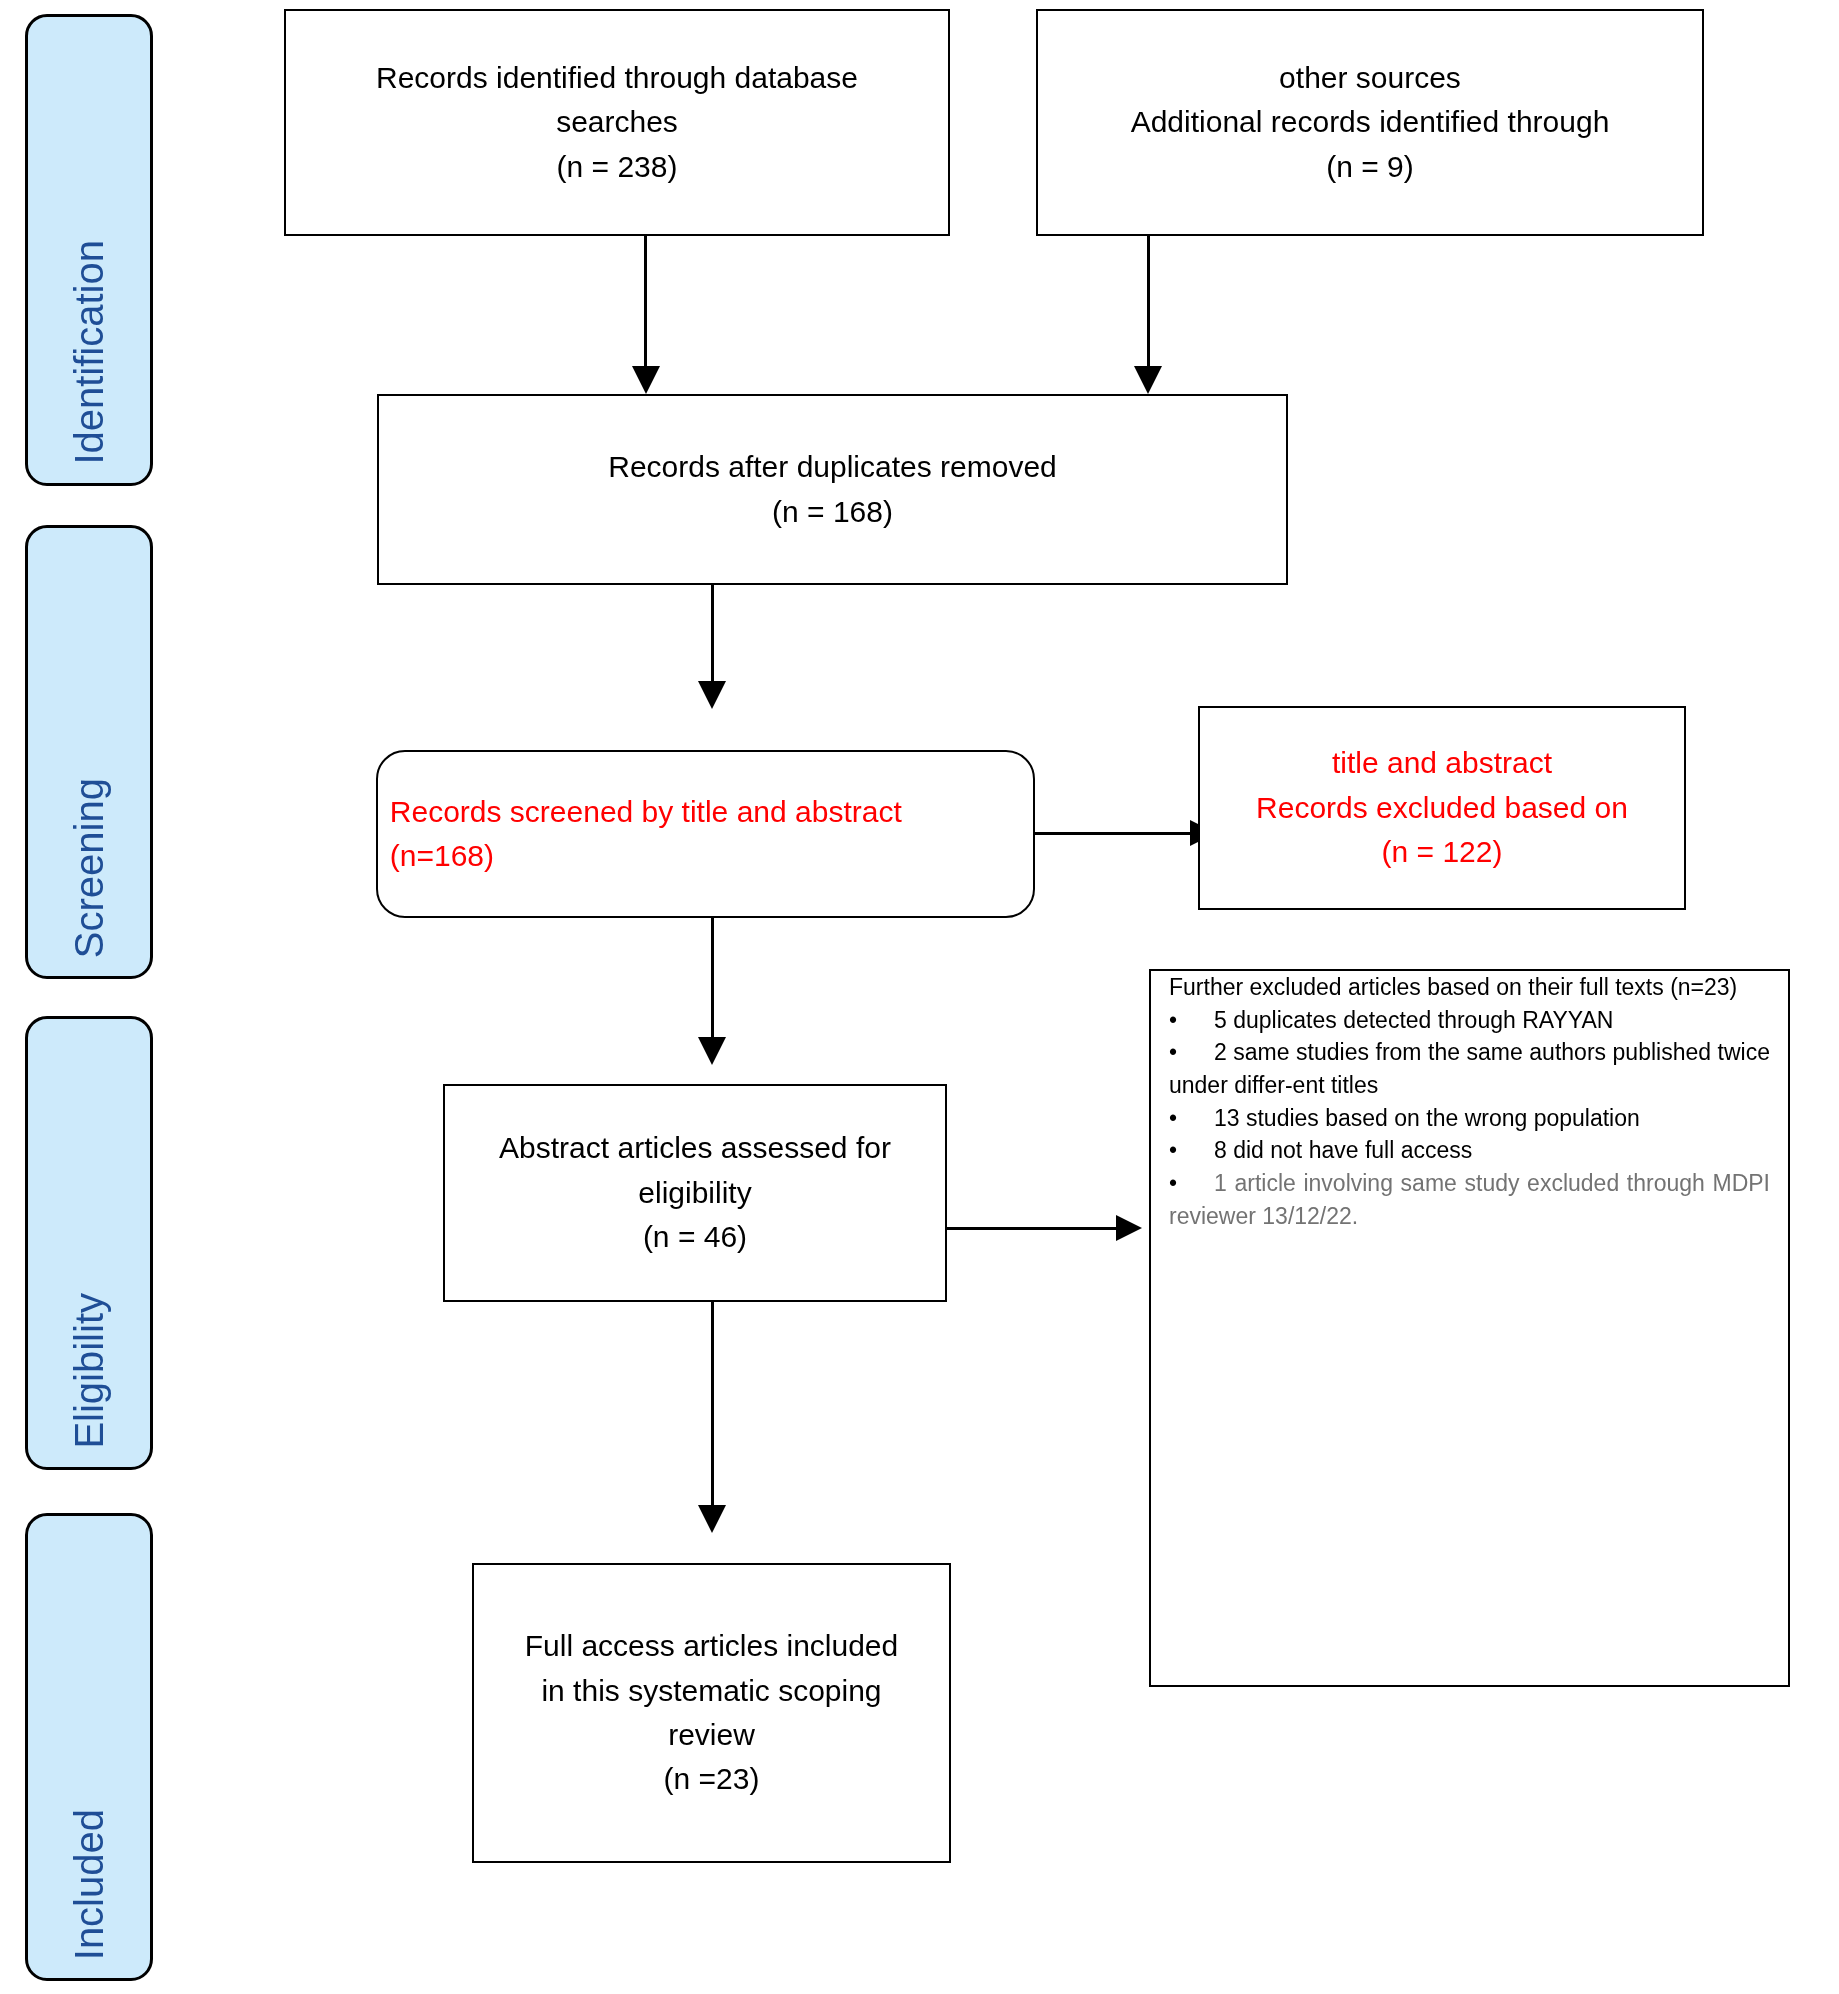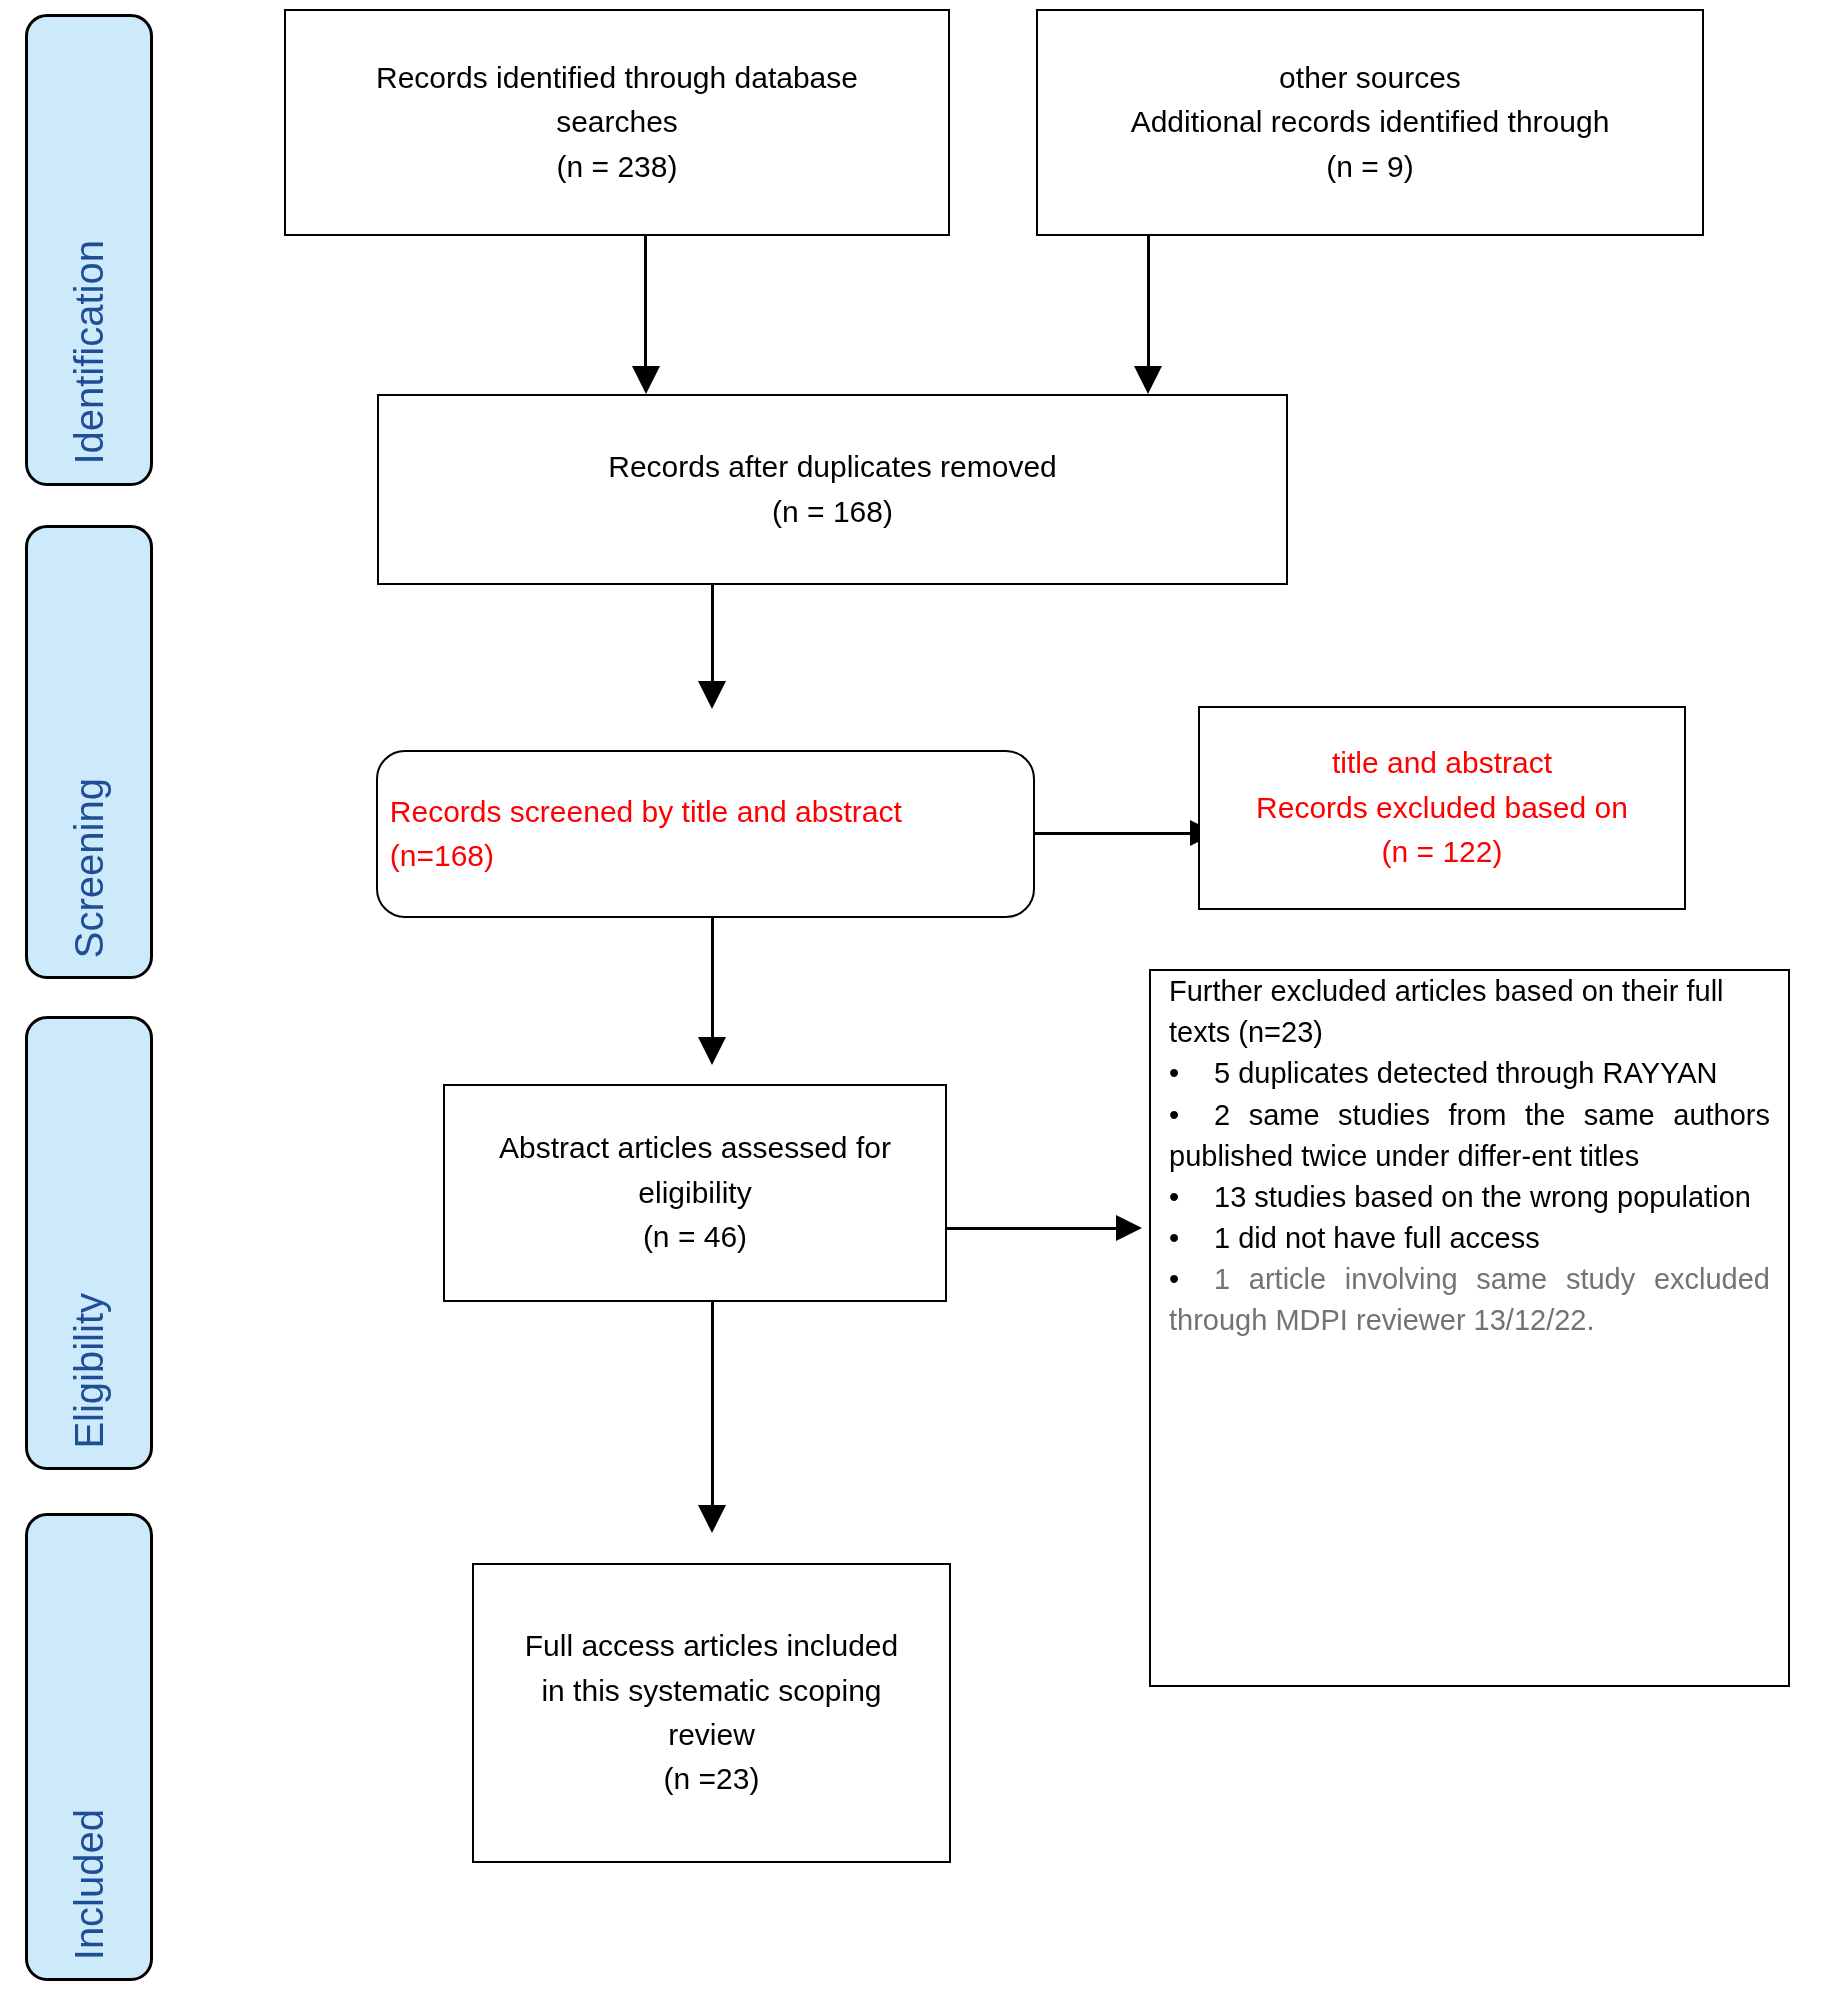--- a/index.html
+++ b/index.html
@@ -49,21 +49,21 @@
   }
   .box-inner.red{color:#ff0000;}
   .box-inner.left{text-align:left;}
 
   .box.topalign{align-items:flex-start;}
   .box.topalign .box-inner{padding-top:18px;}
 
   .justified{
     text-align:justify;
     text-align-last:left;
-    font-size:29px;
+    font-size:23px;
     line-height:1.42;
   }
   .justified .bullet-row{
     display:block;
     text-align:justify;
     text-align-last:left;
   }
   .bullet-dot{display:inline-block;width:45px;}
   .redtxt{color:#737373;}
 
@@ -188,21 +188,21 @@
 
       <div class="bullet-row">
         <span class="bullet-dot">•</span><span>2 same studies from the same authors published twice under differ-ent titles</span>
       </div>
 
       <div class="bullet-row">
         <span class="bullet-dot">•</span><span>13 studies based on the wrong population</span>
       </div>
 
       <div class="bullet-row" style="text-align-last:left;">
-        <span class="bullet-dot">•</span><span>1 did not have full access</span>
+        <span class="bullet-dot">•</span><span>8 did not have full access</span>
       </div>
 
       <div class="bullet-row">
         <span class="bullet-dot">•</span><span class="redtxt">1 article involving same study excluded through MDPI reviewer 13/12/22.</span>
       </div>
     </div>
   </div>
 
   <div class="vline" style="left:711px;top:1302px;height:204px;"></div>
   <div class="arrow-down" style="left:698px;top:1505px;"></div>

